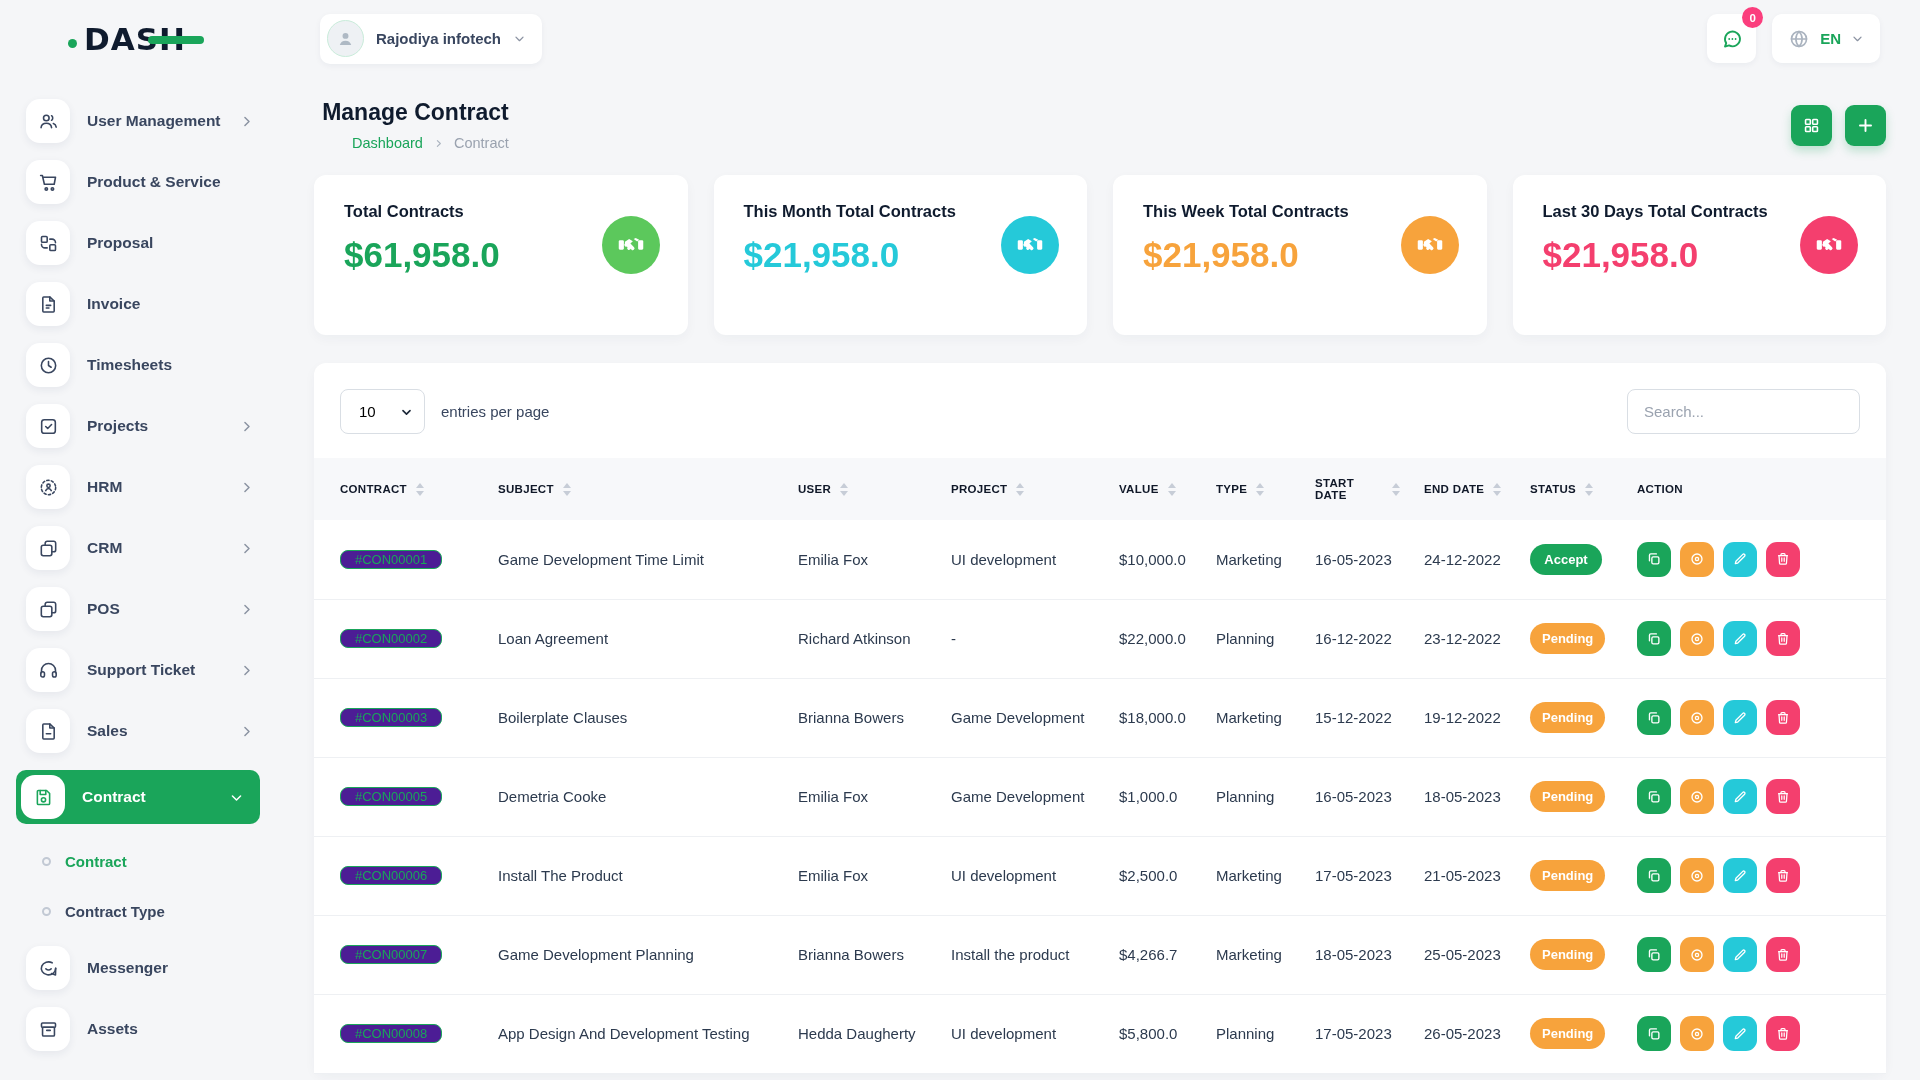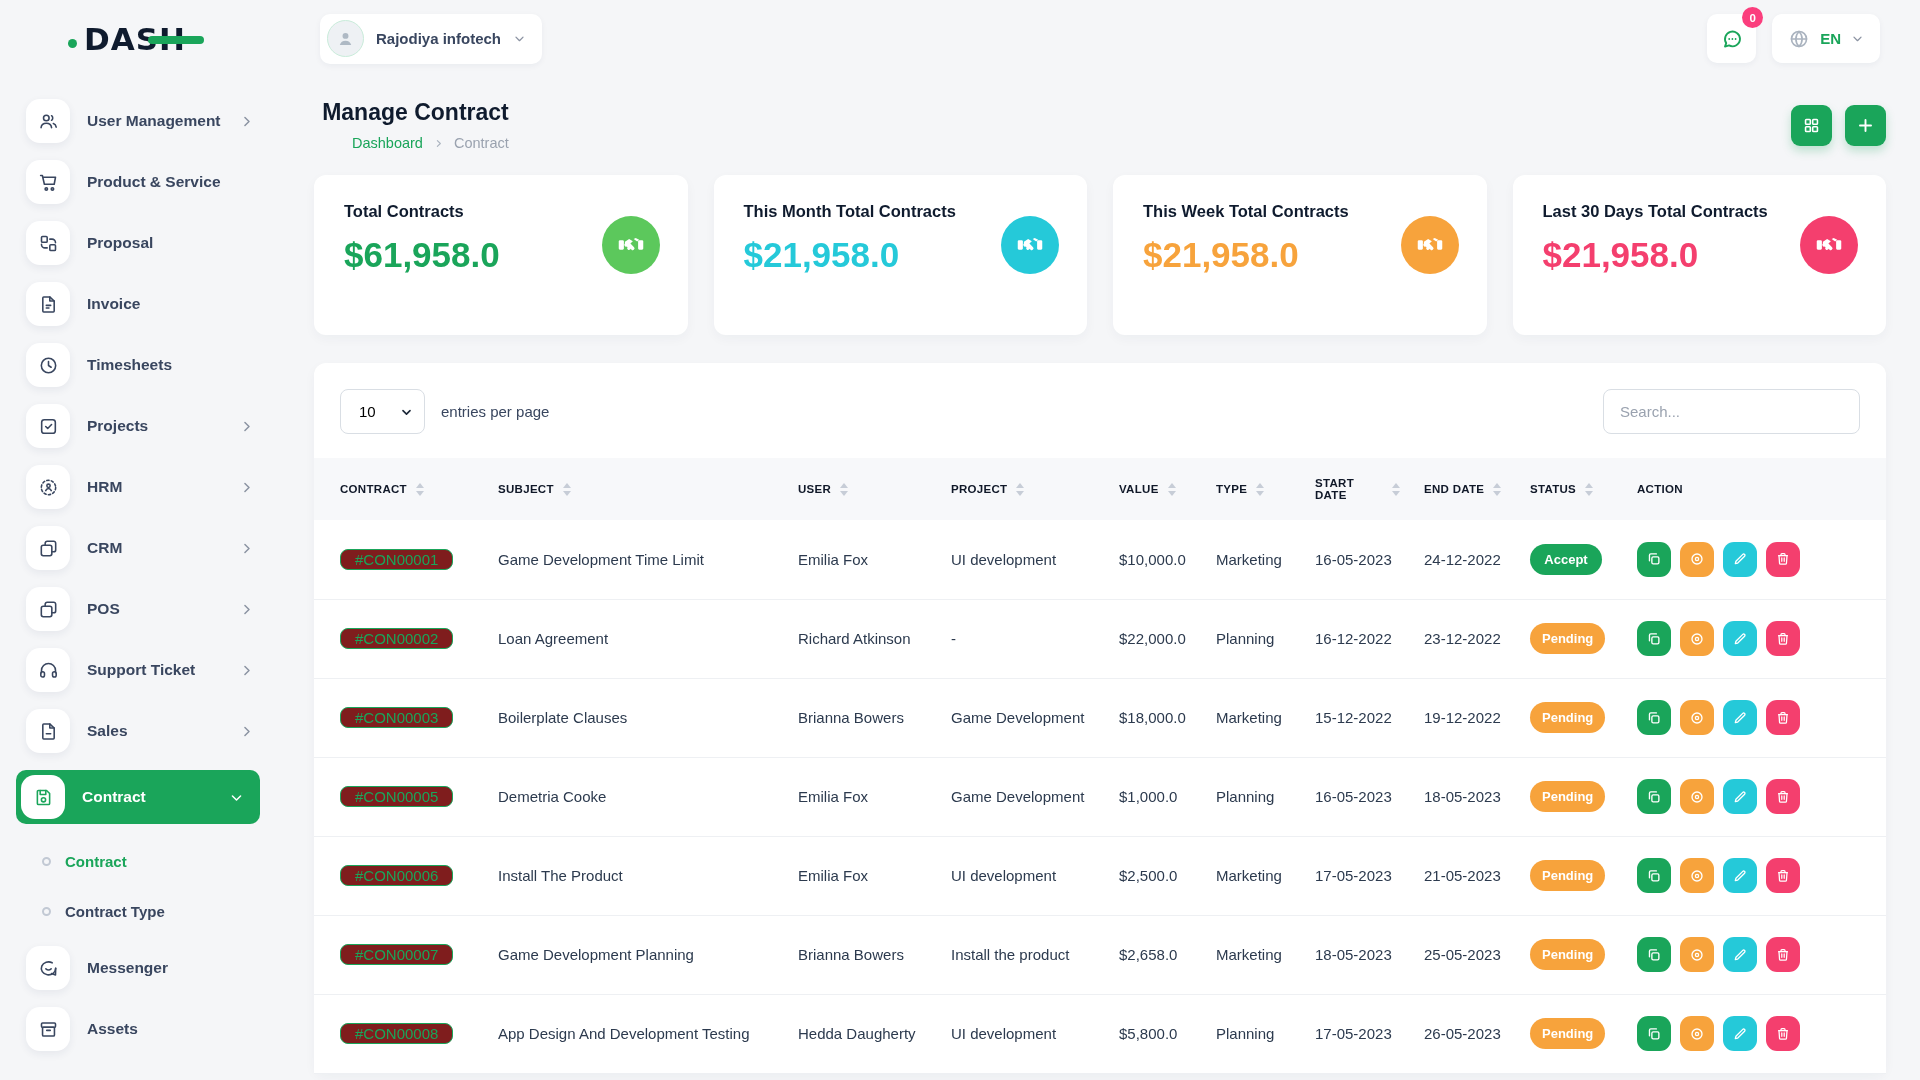--- a/index.html
+++ b/index.html
@@ -66,35 +66,35 @@
   .stat-label{font-size:16.5px;font-weight:700;color:var(--dark);}
   .stat-value{font-size:35px;font-weight:800;margin-top:14px;}
   .stat-circle{position:absolute;right:28px;top:41px;width:58px;height:58px;border-radius:50%;display:flex;align-items:center;justify-content:center;color:#fff;font-size:28px;}
 
   .table-card{background:#fff;border-radius:12px;margin-top:28px;padding-top:26px;box-shadow:0 4px 12px rgba(24,40,80,.04);min-height:600px;}
   .controls{display:flex;align-items:center;padding:0 26px 24px;}
   .select-wrap{position:relative;width:85px;height:45px;border:1px solid var(--border);border-radius:8px;background:#fff;}
   .select-wrap select{appearance:none;-webkit-appearance:none;width:100%;height:100%;border:none;outline:none;background:transparent;padding:0 26px 0 18px;font-size:15px;color:#000000;font-family:inherit;cursor:pointer;}
   .select-chev{position:absolute;right:11px;top:50%;transform:translateY(-50%);pointer-events:none;color:#1d2939;font-size:13px;}
   .entries-label{margin-left:16px;font-size:15px;color:var(--text);}
-  .search-input{margin-left:auto;width:257px;height:45px;border:1px solid var(--border);border-radius:8px;padding:0 16px;font-size:15px;color:#1d2939;outline:none;font-family:inherit;background:#fff;}
+  .search-input{margin-left:auto;width:233px;height:45px;border:1px solid var(--border);border-radius:8px;padding:0 16px;font-size:15px;color:#1d2939;outline:none;font-family:inherit;background:#fff;}
   .search-input::placeholder{color:var(--muted);}
 
   table{width:100%;border-collapse:collapse;table-layout:fixed;}
   col.c1{width:172px}col.c2{width:300px}col.c3{width:153px}col.c4{width:168px}col.c5{width:97px}
   col.c6{width:99px}col.c7{width:109px}col.c8{width:106px}col.c9{width:107px}
   thead th{background:#f7f8fa;text-align:left;padding:19px 12px;font-size:11.5px;font-weight:700;color:#101828;letter-spacing:.3px;}
   .th-inner{display:flex;align-items:center;gap:9px;}
   .sort{display:inline-flex;flex-direction:column;gap:3px;cursor:pointer;}
   .sort i{display:block;width:0;height:0;border-left:4px solid transparent;border-right:4px solid transparent;}
   .sort .up{border-bottom:5px solid #c7cdd7;}
   .sort .dn{border-top:5px solid #c7cdd7;}
   tbody td{padding:0 12px;height:79px;font-size:15px;color:#2c3a4e;border-bottom:1px solid #eef0f3;background:#fff;}
   th:first-child,td:first-child{padding-left:26px;}
-  .cid{display:inline-block;border:1px solid var(--primary);color:var(--primary);border-radius:8px;padding:1px 14px;font-size:15px;background:#7f1d1d;cursor:pointer;}
+  .cid{display:inline-block;border:1px solid var(--primary);color:var(--primary);border-radius:8px;padding:1px 14px;font-size:13px;background:#4c1d95;cursor:pointer;}
   .badge{display:inline-block;min-width:72px;text-align:center;padding:8px 12px;border-radius:17px;color:#fff;font-size:13px;font-weight:600;}
   .actions{display:flex;gap:9px;align-items:center;}
   .abtn{width:34px;height:35px;border-radius:11px;border:none;display:flex;align-items:center;justify-content:center;color:#fff;font-size:16px;cursor:pointer;padding:0;}
 </style>
 </head>
 <body>
 
 <header class="topbar">
   <div class="logo-wrap">
     <span class="logo-dot"></span>
@@ -942,21 +942,21 @@
 
               </div>
             </td>
           </tr>
 
           <tr>
             <td><span class="cid">#CON00007</span></td>
             <td>Game Development Planning</td>
             <td>Brianna Bowers</td>
             <td>Install the product</td>
-            <td>$2,658.0</td>
+            <td>$4,266.7</td>
             <td>Marketing</td>
             <td>18-05-2023</td>
             <td>25-05-2023</td>
             <td><span class="badge" style="background: rgb(247, 163, 60);">Pending</span></td>
             <td>
               <div class="actions">
 
                   <button class="abtn" style="background: rgb(26, 165, 90);">
                     <span class="i">
                     <svg viewBox="0 0 24 24" fill="none" stroke="currentColor" stroke-width="2" stroke-linecap="round" stroke-linejoin="round">

